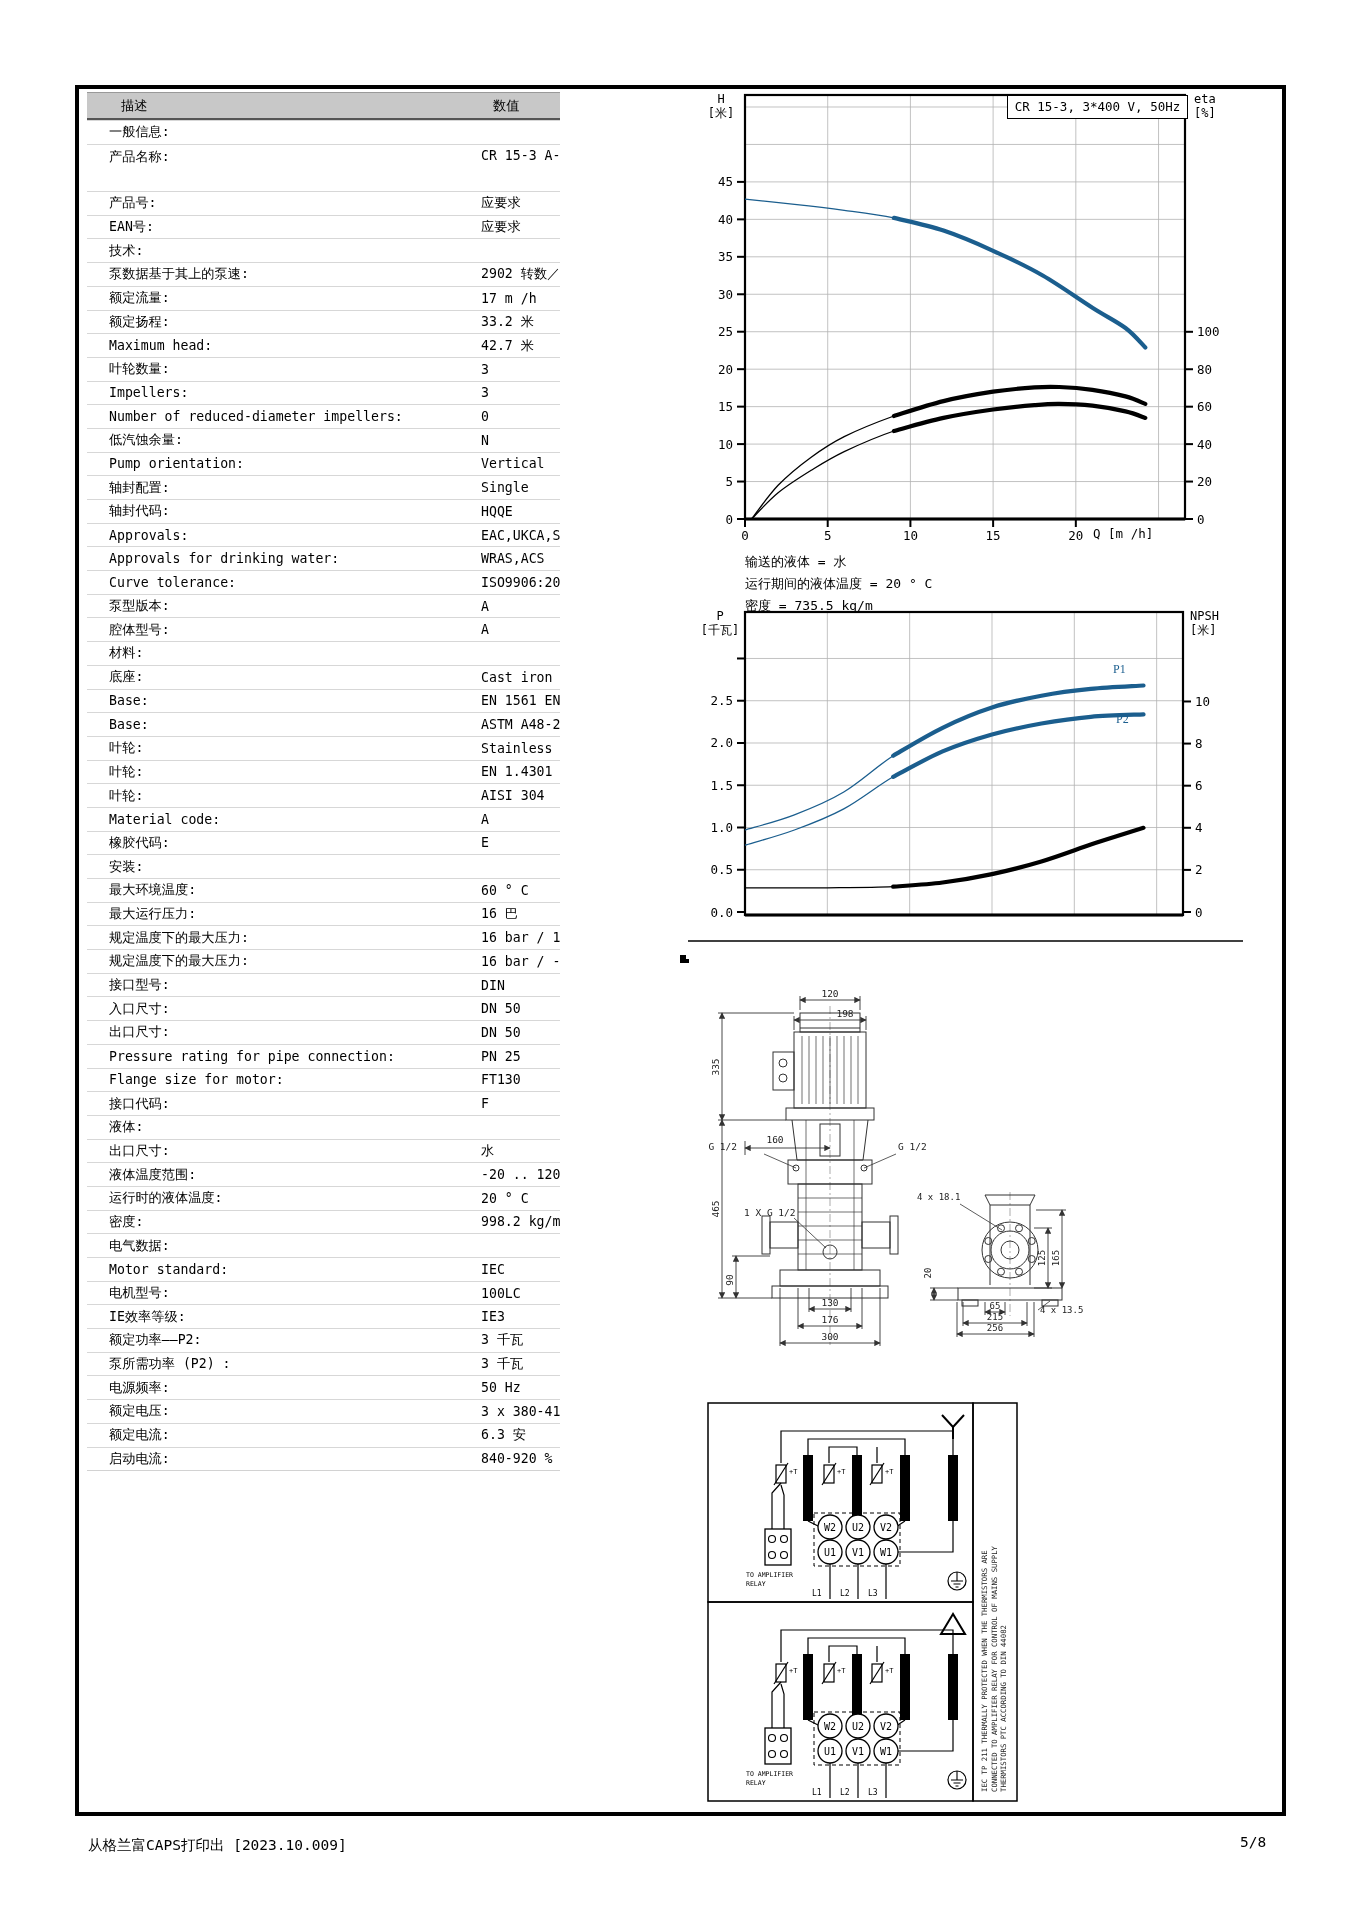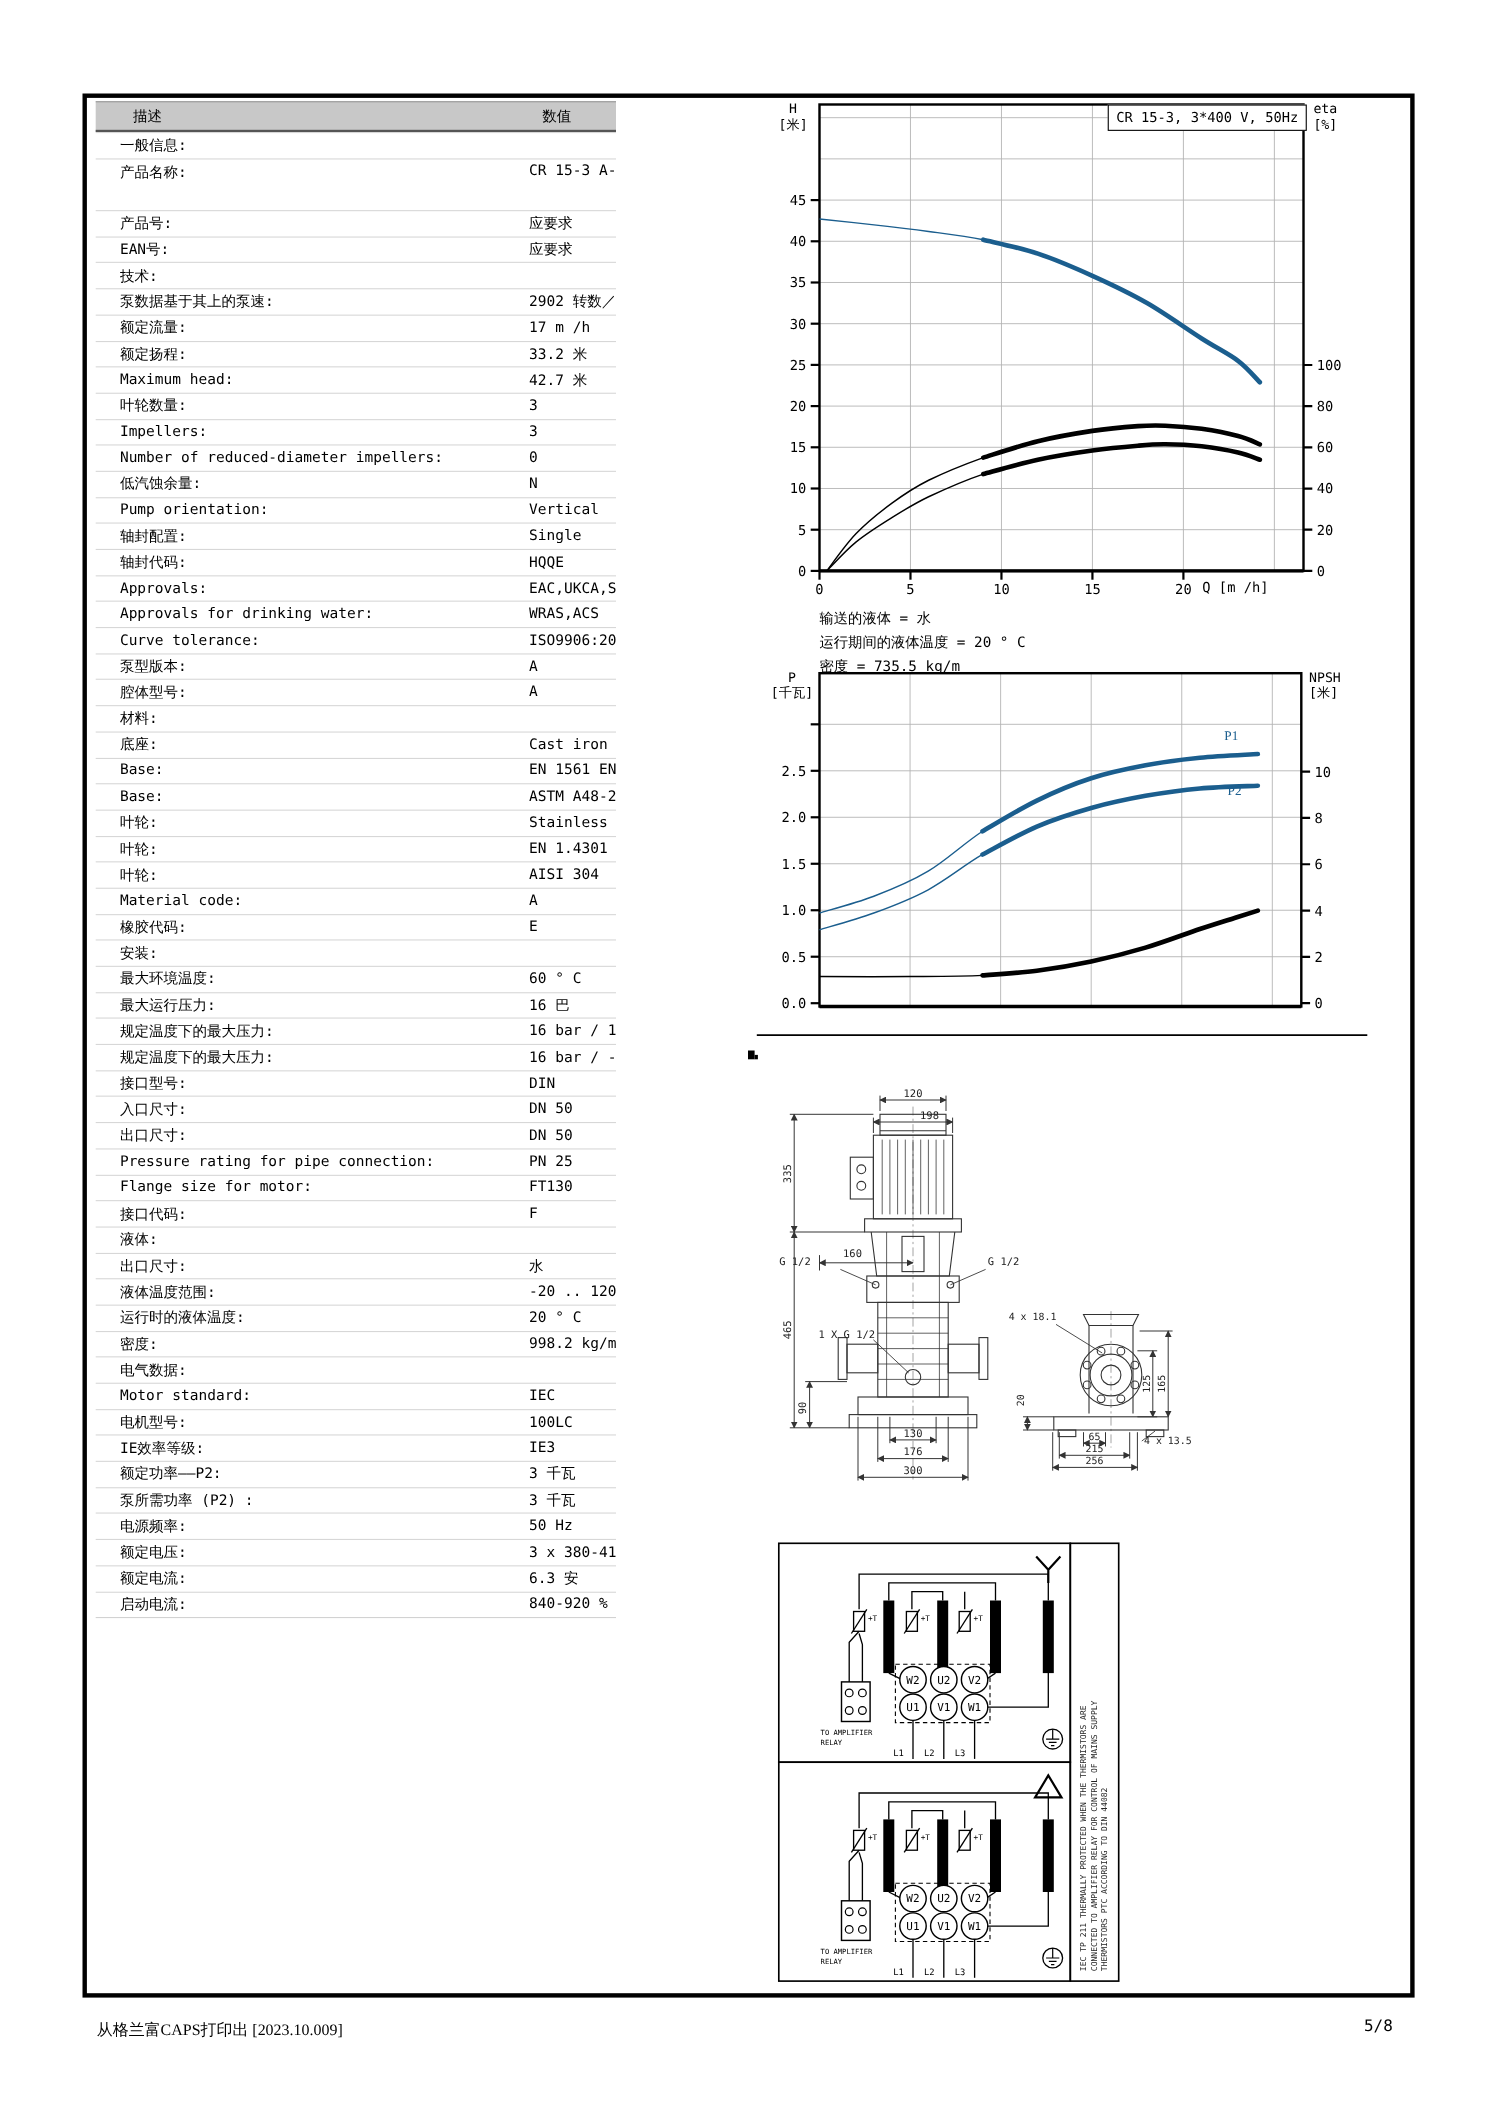--- a/index.html
+++ b/index.html
@@ -20,21 +20,21 @@
   #hq-title-box{position:absolute;left:1007px;top:95px;width:179px;height:22px;border:1.5px solid #000;background:#fff;
     font-size:12.5px;line-height:22px;text-align:center;white-space:nowrap;}
   #x-axis-title{position:absolute;left:1093px;top:526px;font-size:12.5px;white-space:nowrap;}
   .note-line{position:absolute;left:745px;font-size:13px;white-space:nowrap;}
   .curve-label{position:absolute;font-size:12px;color:#1b5e8e;font-family:Liberation Serif, serif;}
   
   #wiring-note{position:absolute;left:980px;top:1792px;width:378px;transform:rotate(-90deg);transform-origin:0 0;
     font-size:7.3px;line-height:9.6px;color:#222;}
   #wiring-note div{white-space:nowrap;}
   
-  .footer-left{position:absolute;left:88px;top:1836px;font-size:14.5px;white-space:nowrap;font-family:Liberation Serif, serif;}
+  .footer-left{position:absolute;left:88px;top:1836px;font-size:14.5px;white-space:nowrap;}
   .footer-right{position:absolute;left:1240px;top:1834px;font-size:14.5px;}
   svg{position:absolute;left:0;top:0;}
   svg text{font-family:"DejaVu Sans Mono","Liberation Mono",monospace;}
 </style>
 </head>
 <body>
 
 <div class="page">
   <div class="border-box"></div>
 

